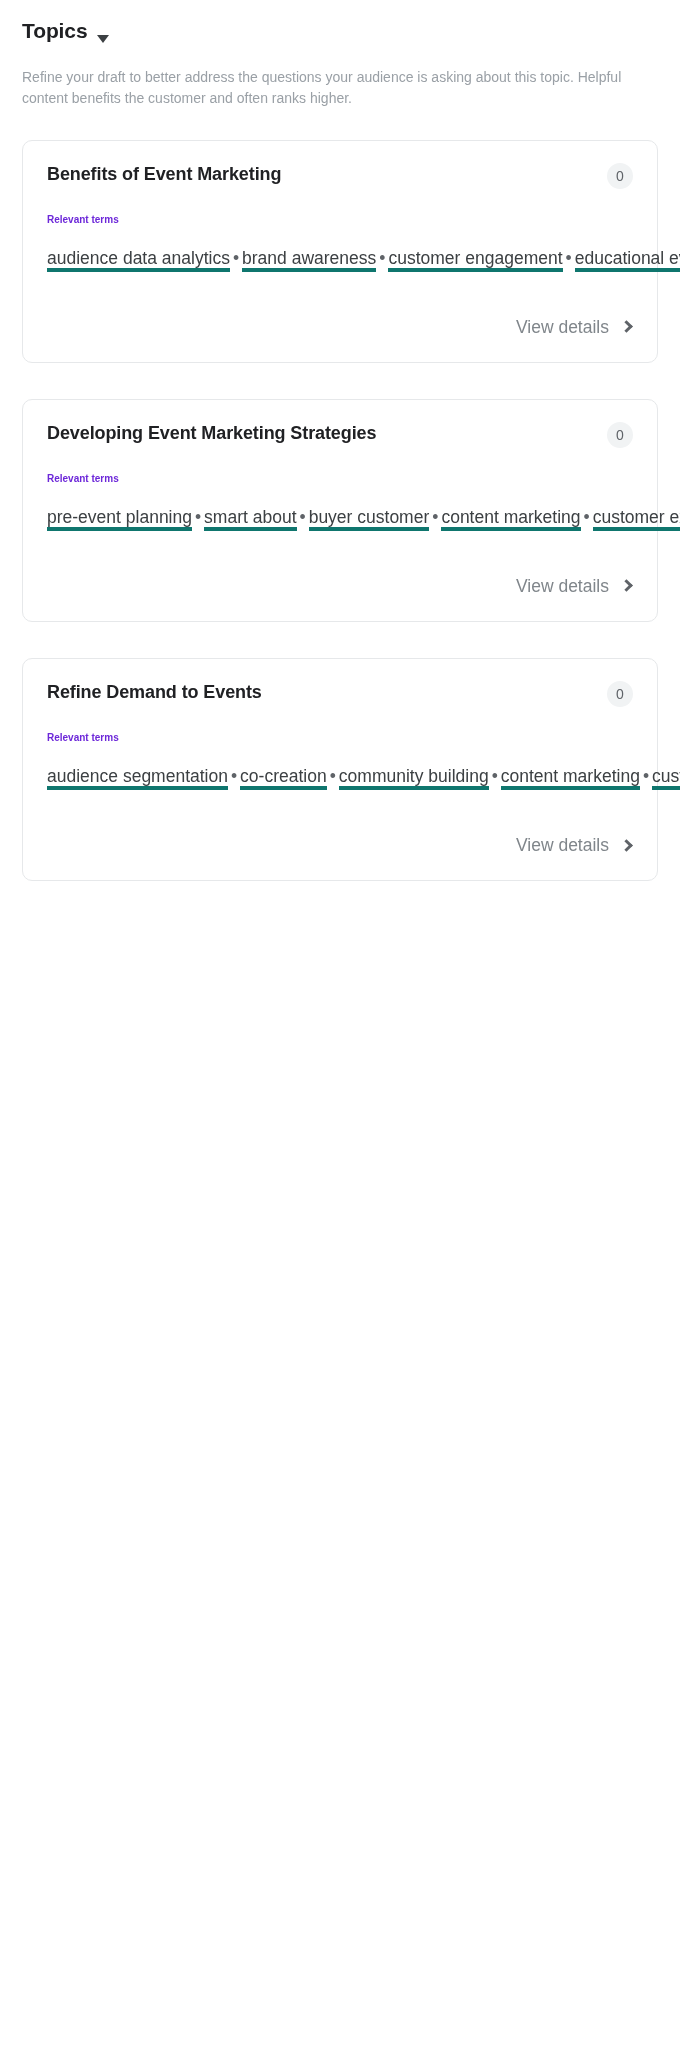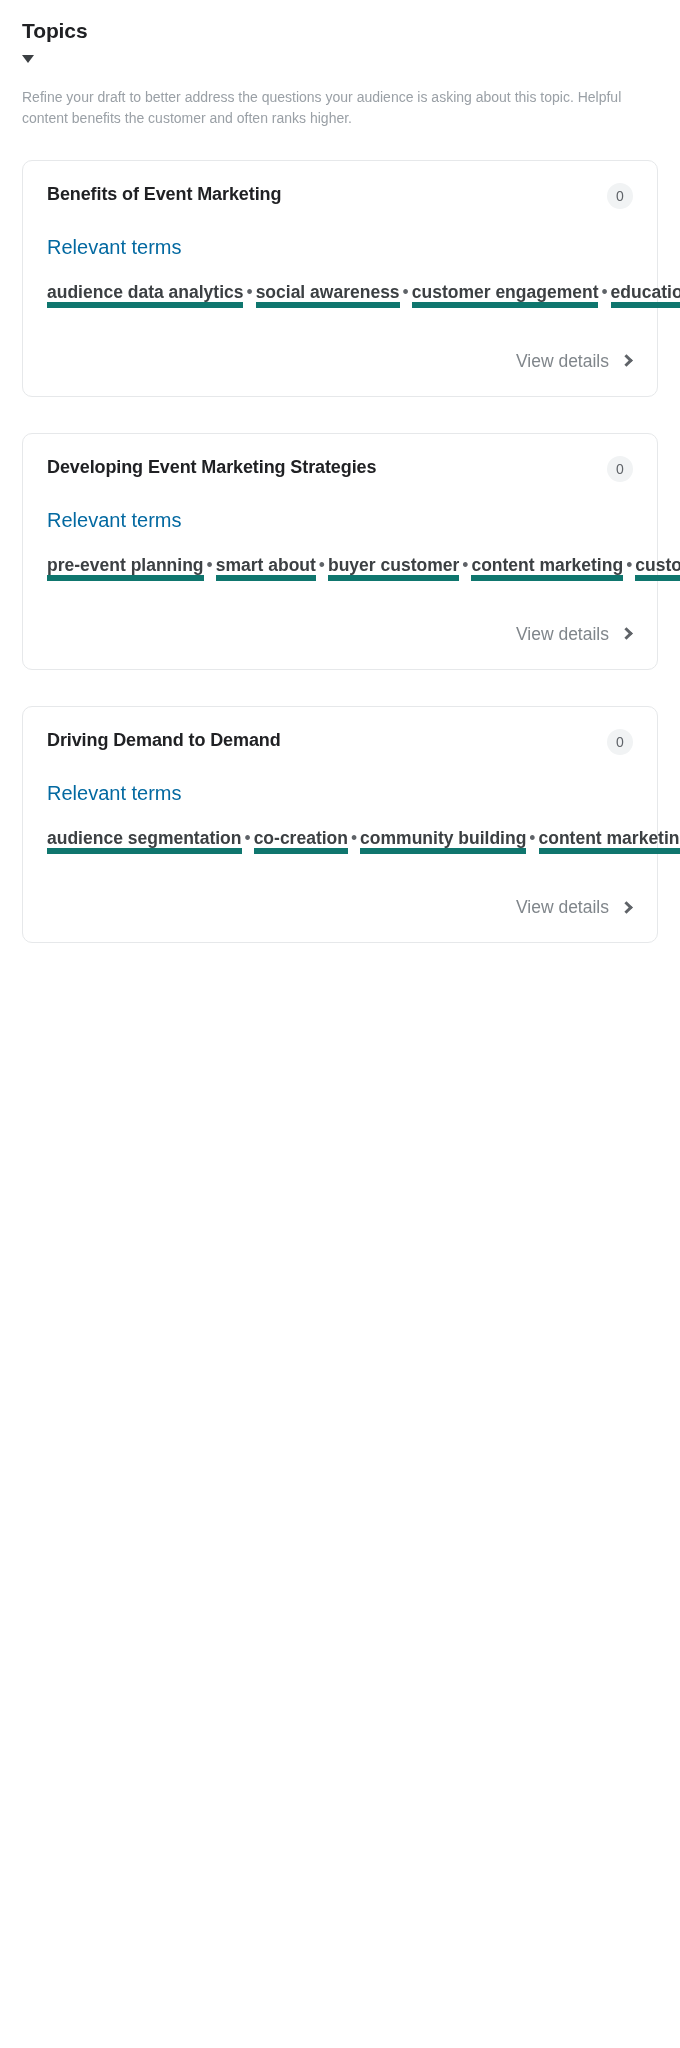--- a/index.html
+++ b/index.html
@@ -21,25 +21,24 @@
     padding: 0;
     position: relative;
   }
 
   
   .panel-header {
     padding: 18px 22px 0 22px;
   }
   .panel-title-row {
     display: flex;
-    align-items: flex-start;
+    align-items: flex-end;
     gap: 9px;
     cursor: pointer;
     user-select: none;
-    flex-direction: column;
   }
   .panel-title {
     font-size: 21px;
     font-weight: 700;
     color: #202124;
     letter-spacing: -0.1px;
     line-height: 1.2;
   }
   .caret {
     width: 0;
@@ -96,35 +95,35 @@
     padding: 0 7px;
   }
   .card-desc {
     margin: 12px 0 0 0;
     font-size: 17.5px;
     line-height: 1.48;
     color: #3c4043;
   }
   .terms-label {
     margin: 24px 0 0 0;
-    font-size: 20px;
-    color: #0369a1;
+    font-size: 10px;
+    color: #6d28d9;
     line-height: 1.4;
+    font-weight: bold;
   }
   .terms {
     margin: 16px 0 0 0;
     font-size: 17.5px;
     line-height: 1.72;
     color: #3c4043;
   }
   .term {
-    border-bottom: 6px solid #0f766e;
+    border-bottom: 4px solid #0f766e;
     cursor: pointer;
     white-space: nowrap;
-    font-weight: bold;
   }
   .sep {
     color: #5f6368;
     padding: 0 3px;
   }
   .card-foot {
     margin-top: 40px;
     display: flex;
     justify-content: flex-end;
   }
@@ -160,21 +159,21 @@
     <p class="panel-desc">Refine your draft to better address the questions your audience is asking about this topic. Helpful content benefits the customer and often ranks higher.</p>
   </div>
 
   <div class="cards" id="cards-container">
       <div class="card">
         <div class="card-head">
           <div class="card-title">Benefits of Event Marketing</div>
           <div class="count-badge">0</div>
         </div>
         <p class="terms-label">Relevant terms</p>
-        <p class="terms"><span class="term">audience data analytics</span><span class="sep">•</span><span class="term">social awareness</span><span class="sep">•</span><span class="term">customer engagement</span><span class="sep">•</span><span class="term">educational events</span></p>
+        <p class="terms"><span class="term">audience data analytics</span><span class="sep">•</span><span class="term">brand awareness</span><span class="sep">•</span><span class="term">customer engagement</span><span class="sep">•</span><span class="term">educational events</span></p>
         <div class="card-foot">
           <div class="view-details">
             <span>View details</span>
             <span class="chev"></span>
           </div>
         </div>
       </div>
       <div class="card">
         <div class="card-head">
           <div class="card-title">Developing Event Marketing Strategies</div>
@@ -184,21 +183,21 @@
         <p class="terms"><span class="term">pre-event planning</span><span class="sep">•</span><span class="term">smart about</span><span class="sep">•</span><span class="term">buyer customer</span><span class="sep">•</span><span class="term">content marketing</span><span class="sep">•</span><span class="term">customer experience</span></p>
         <div class="card-foot">
           <div class="view-details">
             <span>View details</span>
             <span class="chev"></span>
           </div>
         </div>
       </div>
       <div class="card">
         <div class="card-head">
-          <div class="card-title">Driving Demand to Demand</div>
+          <div class="card-title">Refine Demand to Events</div>
           <div class="count-badge">0</div>
         </div>
         <p class="terms-label">Relevant terms</p>
         <p class="terms"><span class="term">audience segmentation</span><span class="sep">•</span><span class="term">co-creation</span><span class="sep">•</span><span class="term">community building</span><span class="sep">•</span><span class="term">content marketing</span><span class="sep">•</span><span class="term">customer retention</span></p>
         <div class="card-foot">
           <div class="view-details">
             <span>View details</span>
             <span class="chev"></span>
           </div>
         </div>

